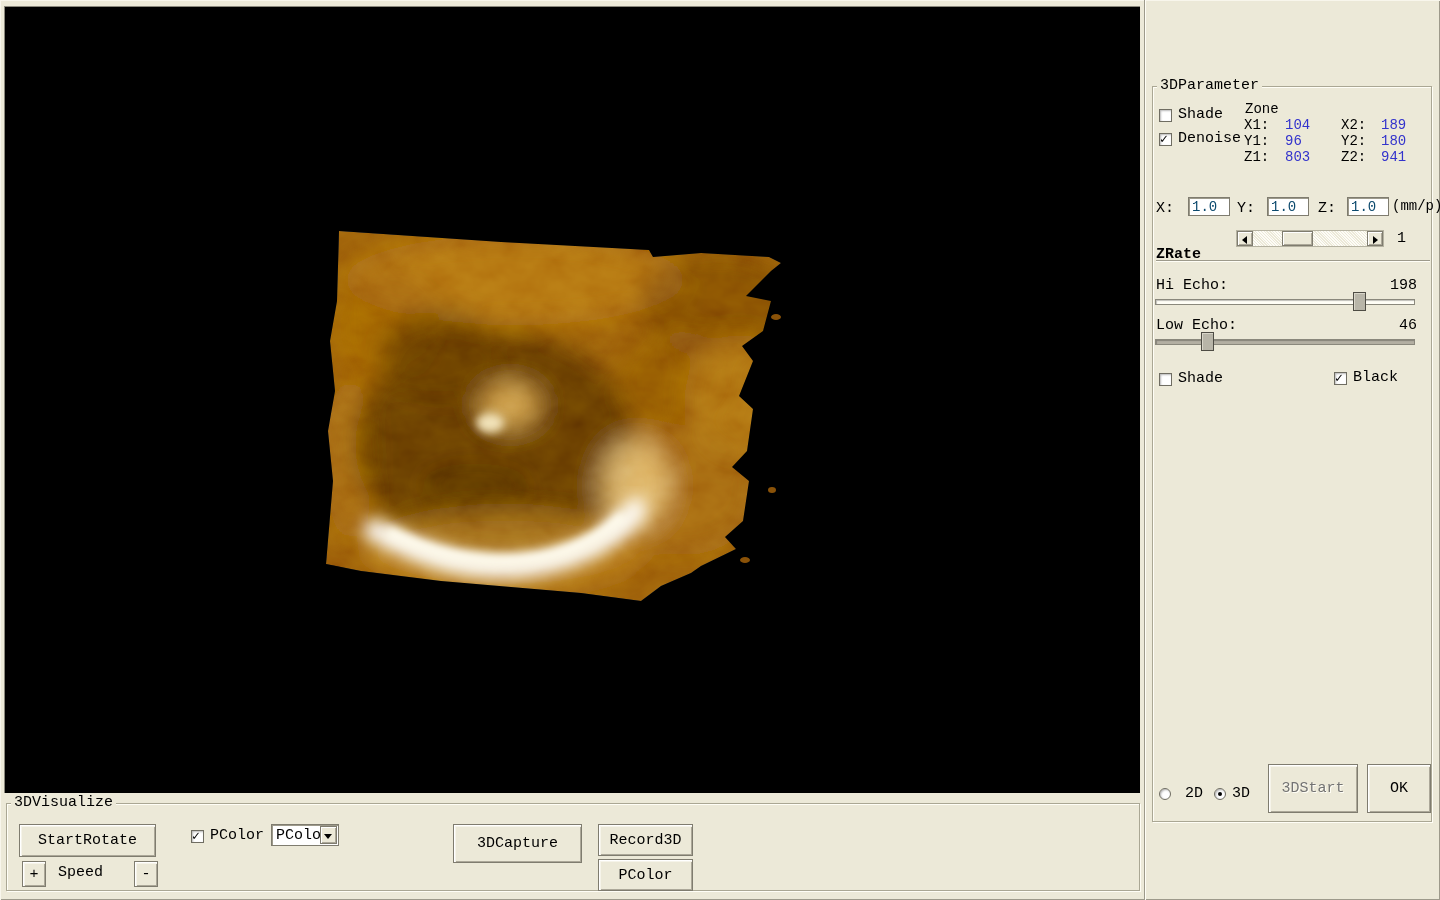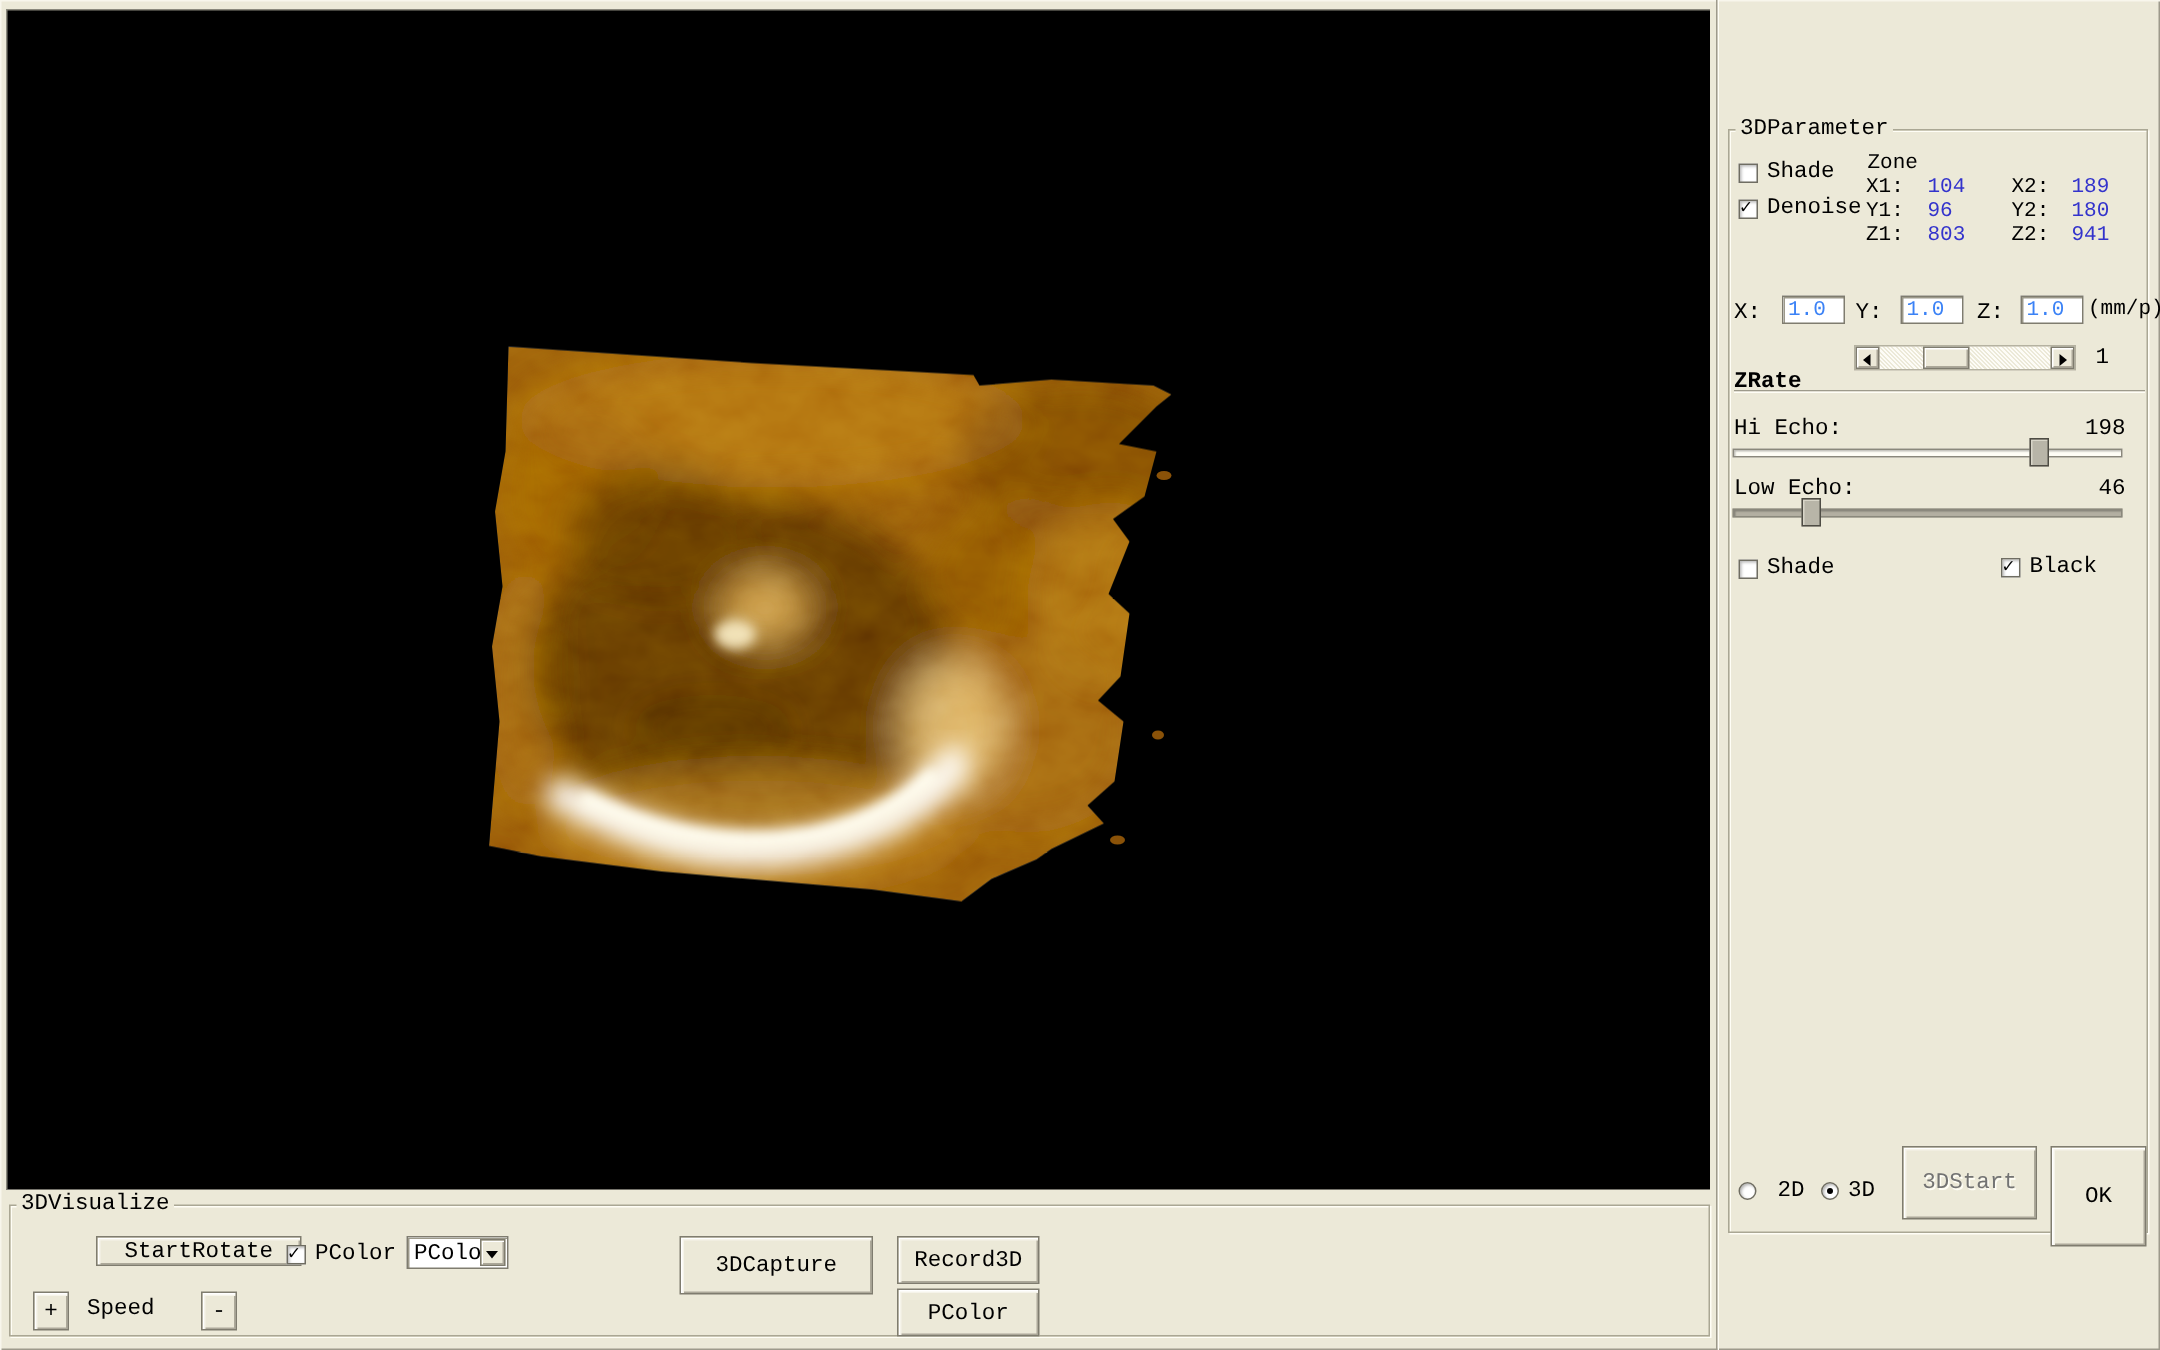--- a/index.html
+++ b/index.html
@@ -71,21 +71,21 @@
   .radio.selected::after {
     content:""; position:absolute; left:3px; top:3px;
     width:4px; height:4px; border-radius:50%; background:#000;
   }
 
   
   .tinput {
     position:absolute; width:42px; height:19px; background:#fff;
     border:1px solid #7f7c6f;
     box-shadow: inset 1px 1px 0 #9d9a8b;
-    font-family:"Liberation Mono", monospace; font-size:14px; color:#3b82f6;
+    font-family:"Liberation Mono", monospace; font-size:14px; color:#0c4a6e;
     padding:0 3px;
   }
 
   
   .scrollbar {
     position:absolute; height:17px; width:148px;
     background:#f3f1e6;
     background-image:repeating-linear-gradient(45deg,#fdfcf7 0 1px,#ece9d8 1px 2px);
     border:1px solid #b5b2a1;
   }
@@ -266,27 +266,27 @@
   <span class="lbl" style="left:25px; top:283px;">Shade</span>
   <span class="checkbox checked" style="left:181px; top:285px;"></span>
   <span class="lbl" style="left:200px; top:282px;">Black</span>
 
   <span class="radio" style="left:6px; top:701px;"></span>
   <span class="lbl" style="left:32px; top:698px;">2D</span>
   <span class="radio selected" style="left:61px; top:701px;"></span>
   <span class="lbl" style="left:79px; top:698px;">3D</span>
 
   <div class="btn disabled" style="left:115px; top:677px; width:90px; height:49px;">3DStart</div>
-  <div class="btn" style="left:214px; top:677px; width:64px; height:67px;">OK</div>
+  <div class="btn" style="left:214px; top:677px; width:64px; height:49px;">OK</div>
 </div>
 
 <div class="groupbox vis-group">
   <span class="legend">3DVisualize</span>
 
-  <div class="btn" style="left:12px; top:20px; width:137px; height:20px;margin-left:45px;">StartRotate</div>
+  <div class="btn" style="left:12px; top:20px; width:137px; height:33px;">StartRotate</div>
 
   <div class="btn" style="left:15px; top:57px; width:24px; height:26px;">+</div>
   <span class="lbl" style="left:51px; top:60px;">Speed</span>
   <div class="btn" style="left:127px; top:57px; width:24px; height:26px;">-</div>
 
   <span class="checkbox checked" style="left:184px; top:26px;"></span>
   <span class="lbl" style="left:203px; top:23px;">PColor</span>
 
   <div class="combo" style="left:264px; top:20px;">
     <span class="val">PColor</span>

